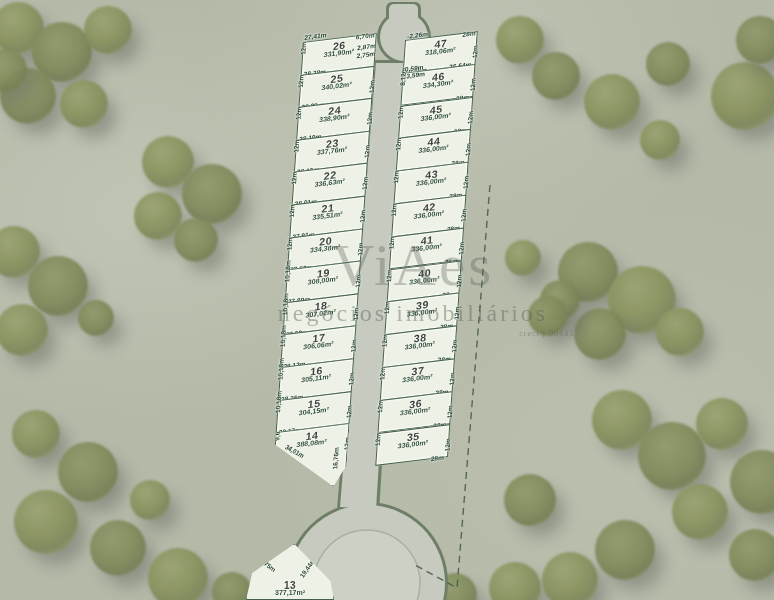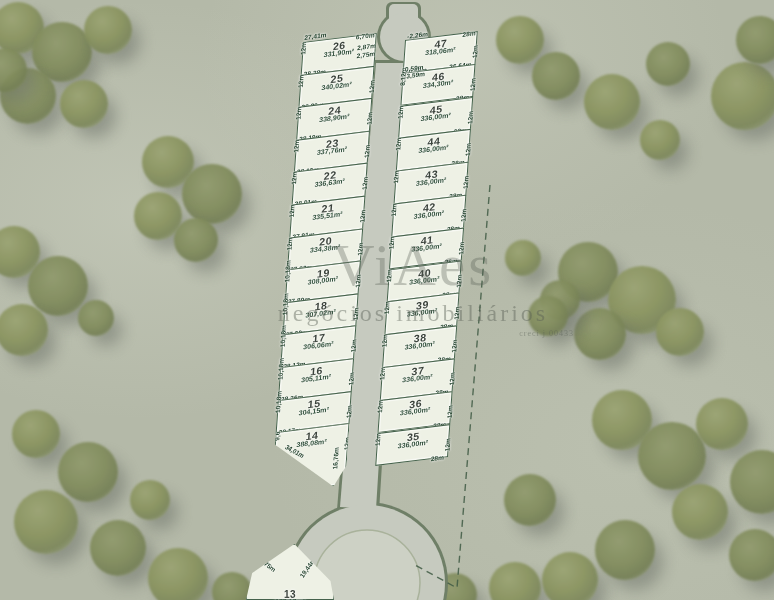--- a/index.html
+++ b/index.html
@@ -51,21 +51,21 @@
   .e-r1{top:9px; right:-1px;}
   .e-r2{top:17px; right:-1px;}
   .b2{bottom:-4px; left:1px;}
   .e-lv{left:-2px; top:8px; transform:rotate(-90deg); transform-origin:left top;}
   .e-rv{right:-9px; top:44px; transform:rotate(-90deg); transform-origin:left top;}
   .diag{left:8px; top:18px; transform:rotate(33deg);}
   
   #lot13{position:absolute; left:246px; top:544px; width:88px; height:56px;
     background:#eef1e5; border:1px solid #44614b; box-sizing:border-box;
     clip-path:polygon(55% 0,96% 66%,100% 100%,0 100%,7% 52%); z-index:3;}
-  #lot13 .num{margin-top:44px; font-size:10px;text-align:center;}
+  #lot13 .num{margin-top:35px; font-size:10px;text-align:center;}
   #lot13 .d13a{left:8px; top:16px; transform:rotate(38deg);}
   #lot13 .d13b{right:14px; top:20px; transform:rotate(-56deg);}
   
   #watermark{position:absolute; left:248px; top:232px; width:330px; z-index:6;
     text-align:center; color:#555c52; pointer-events:none;
     font-family:"Liberation Serif", serif;}
   .wm-brand{font-size:59px; line-height:66px; opacity:.32; letter-spacing:3px;}
   .wm-sub{font-size:24px; letter-spacing:3px; opacity:.42; margin-top:2px;}
   .wm-lic{font-size:8px; letter-spacing:1px; opacity:.45; text-align:right; padding-right:4px; margin-top:2px;}
 </style>

